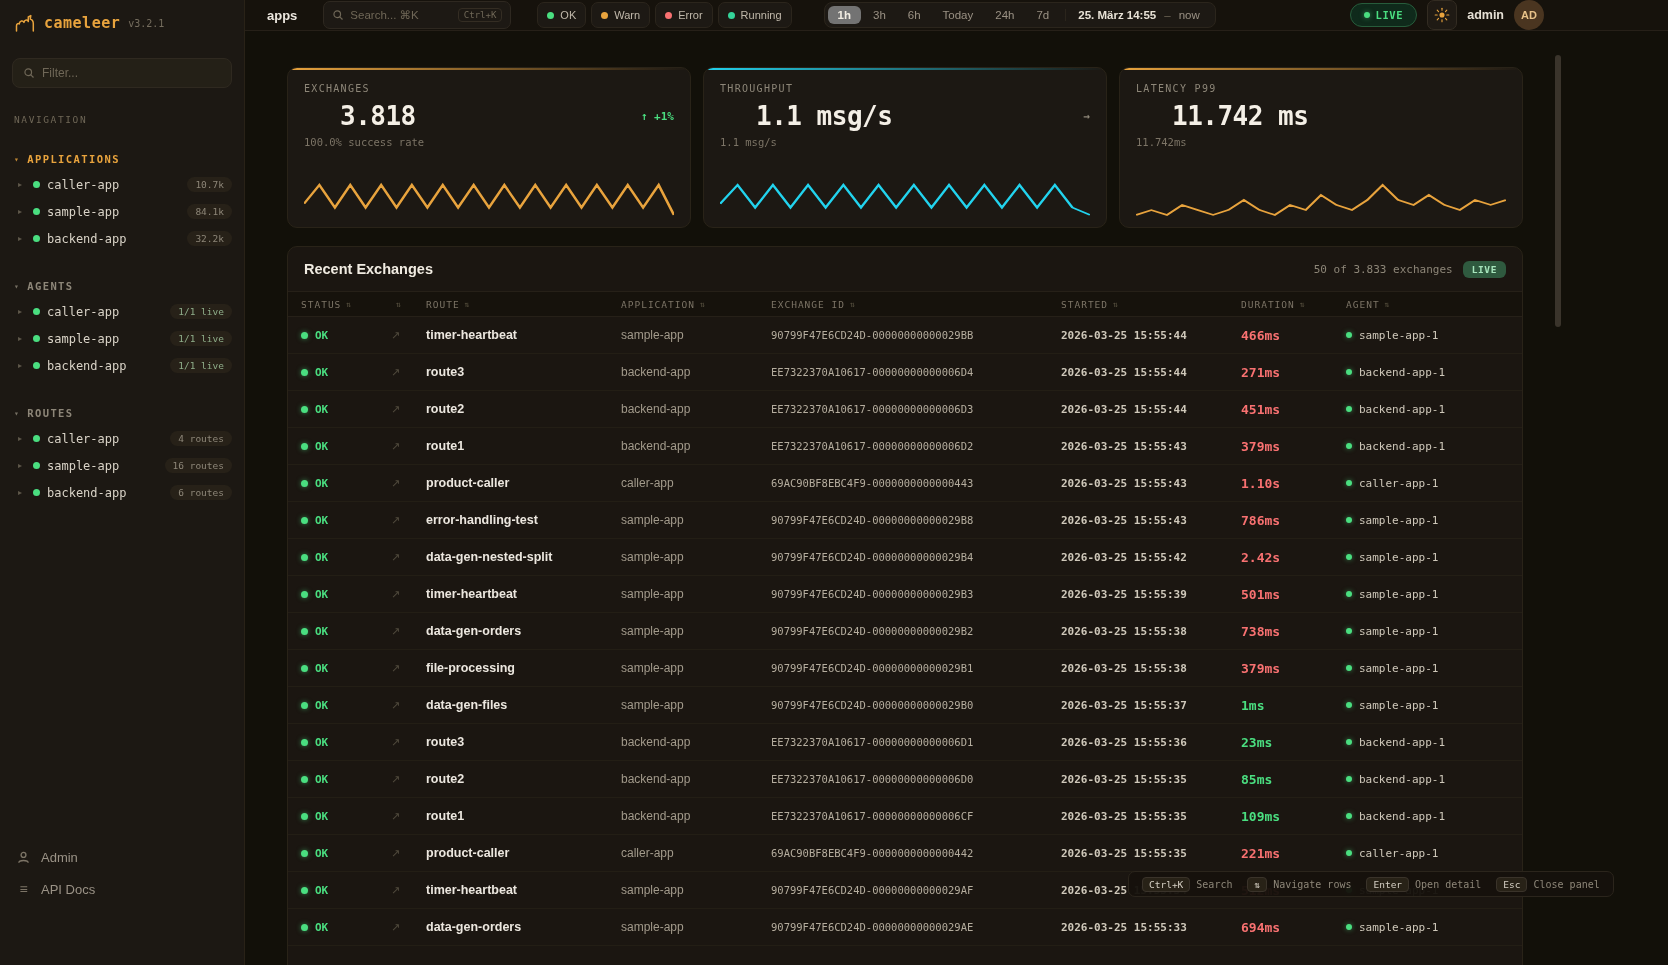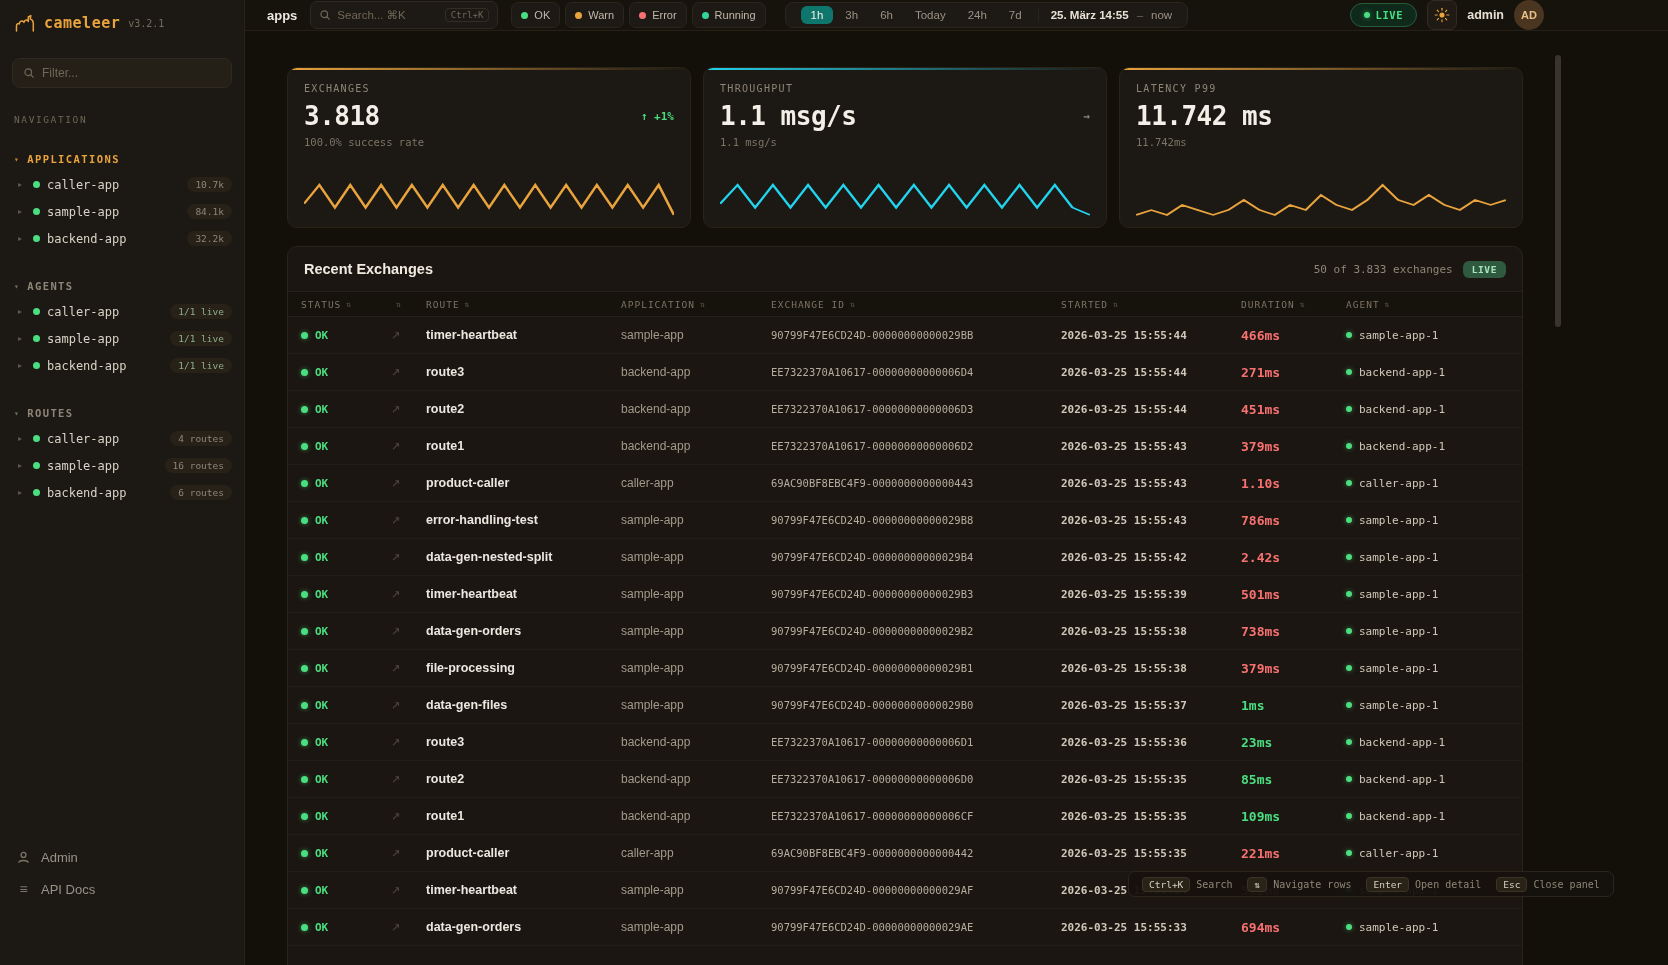--- a/index.html
+++ b/index.html
@@ -29,51 +29,51 @@
   .dot.glow { box-shadow:0 0 5px rgba(74,222,128,.55); }
   .dot.sm { width:6px; height:6px; }
   .side-label { font-family:"DejaVu Sans Mono","DejaVu Sans",monospace; font-size:12px; color:#d9d3c7; }
   .side-badge { margin-left:auto; background:#272118; border-radius:9px; padding:2px 8px; font-family:"DejaVu Sans Mono","DejaVu Sans",monospace; font-size:9.5px; color:#8d8678; }
   .sidebar-footer { margin-top:auto; padding:0 0 60px; }
   .footer-item { height:32px; display:flex; align-items:center; gap:10px; padding:0 16px; color:#9a9286; font-size:13px; cursor:pointer; }
   .footer-item .menu-icon { font-size:14px; color:#7c7466; width:15px; text-align:center; }
 
   
   .main { flex:1; display:flex; flex-direction:column; min-width:0; }
-  .header { height:44px; background:#16120c; border-bottom:1px solid #262018; display:flex; align-items:center; gap:13px; padding:0 124px 0 22px; }
+  .header { height:44px; background:#16120c; border-bottom:1px solid #262018; display:flex; align-items:center; gap:26px; padding:0 124px 0 22px; }
   .apps-label { font-weight:bold; font-size:13px; color:#ece7df; }
   .search-box { width:188px; height:28px; background:#1d1914; border:1px solid #2e2820; border-radius:7px; display:flex; align-items:center; gap:6px; padding:0 8px; }
   .search-box input { width:92px; background:transparent; border:none; outline:none; color:#d6d0c4; font-size:11.5px; font-family:inherit; }
   .search-box input::placeholder { color:#6f6757; }
   .kbd { margin-left:auto; font-family:"DejaVu Sans Mono","DejaVu Sans",monospace; font-size:9px; color:#6f6757; border:1px solid #342d23; border-radius:4px; padding:1px 5px; }
   .chips { display:flex; gap:5px; }
   .chip { height:26px; display:flex; align-items:center; gap:6px; padding:0 9px; background:#1d1914; border:1px solid #2b251c; border-radius:7px; font-size:11px; color:#c0b8aa; cursor:pointer; }
   .chip .dot { width:7px; height:7px; }
   .time-group { display:flex; align-items:center; gap:2px; background:#1d1914; border:1px solid #2b251c; border-radius:8px; padding:3px; margin-left:6px; }
   .time-btn { padding:3px 10px; border-radius:6px; font-size:11.5px; color:#9a9184; cursor:pointer; }
-  .time-btn.active { background:#0f766e; color:#f2ede3; font-weight:normal;margin-left:12px; }
+  .time-btn.active { background:#737373; color:#f2ede3; font-weight:bold; }
   .time-display { display:flex; align-items:center; gap:8px; padding:0 12px; margin-left:4px; border-left:1px solid #2b251c; font-size:11.5px; }
   .time-from { color:#e8e2d6; font-weight:bold; }
   .time-sep { color:#6f6757; }
   .time-to { color:#9a9184; cursor:pointer; }
   .header-right { margin-left:auto; display:flex; align-items:center; gap:10px; }
   .live-pill { display:flex; align-items:center; gap:6px; padding:5px 13px; border-radius:999px; border:1px solid #275c3b; background:#0f2a1b; color:#4ade80; font-family:"DejaVu Sans Mono","DejaVu Sans",monospace; font-size:10.5px; font-weight:bold; letter-spacing:.6px; cursor:pointer; }
   .live-pill .dot { width:6px; height:6px; }
   .theme-btn { width:30px; height:30px; border-radius:7px; border:1px solid #332c22; background:#1f1a14; display:grid; place-items:center; cursor:pointer; }
   .user-name { font-size:12.5px; font-weight:600; color:#e5dfd4; }
   .avatar { width:30px; height:30px; border-radius:50%; background:#4a3520; color:#e8c289; display:grid; place-items:center; font-size:11px; font-weight:bold; cursor:pointer; }
 
   .content { flex:1; padding:36px 145px 0 42px; position:relative; }
 
   
   .cards { display:flex; gap:12px; }
   .card { flex:1; height:161px; background:#1c1813; border:1px solid #292318; border-radius:10px; position:relative; padding:15px 16px; overflow:hidden; }
   .card-accent { position:absolute; top:0; left:0; right:0; height:2px; }
   .card-label { font-family:"DejaVu Sans Mono","DejaVu Sans",monospace; font-size:10px; letter-spacing:1.3px; color:#8d8678; }
-  .card-value-row { display:flex; align-items:center; justify-content:space-between; margin-top:7px; }
+  .card-value-row { display:flex; align-items:center; justify-content:space-between; margin-top:7px;margin-left:36px; }
   .card-value { font-family:"DejaVu Sans Mono","DejaVu Sans",monospace; font-size:26px; font-weight:bold; color:#f4efe6; letter-spacing:-.5px; }
   .card-trend { font-family:"DejaVu Sans Mono","DejaVu Sans",monospace; font-size:11px; font-weight:bold; }
   .card-sub { margin-top:5px; font-family:"DejaVu Sans Mono","DejaVu Sans",monospace; font-size:10.5px; color:#7c7466; }
   .card-spark { position:absolute; left:16px; right:16px; bottom:10px; height:36px; width:calc(100% - 32px); }
 
   
   .panel { margin-top:18px; height:770px; background:#1b1611; border:1px solid #292318; border-radius:10px; overflow:hidden; }
   .panel-header { height:44px; display:flex; align-items:center; padding:0 16px; }
   .panel-title { font-size:14.5px; font-weight:bold; color:#f0ebe1; }
   .panel-meta { margin-left:auto; display:flex; align-items:center; gap:10px; }

